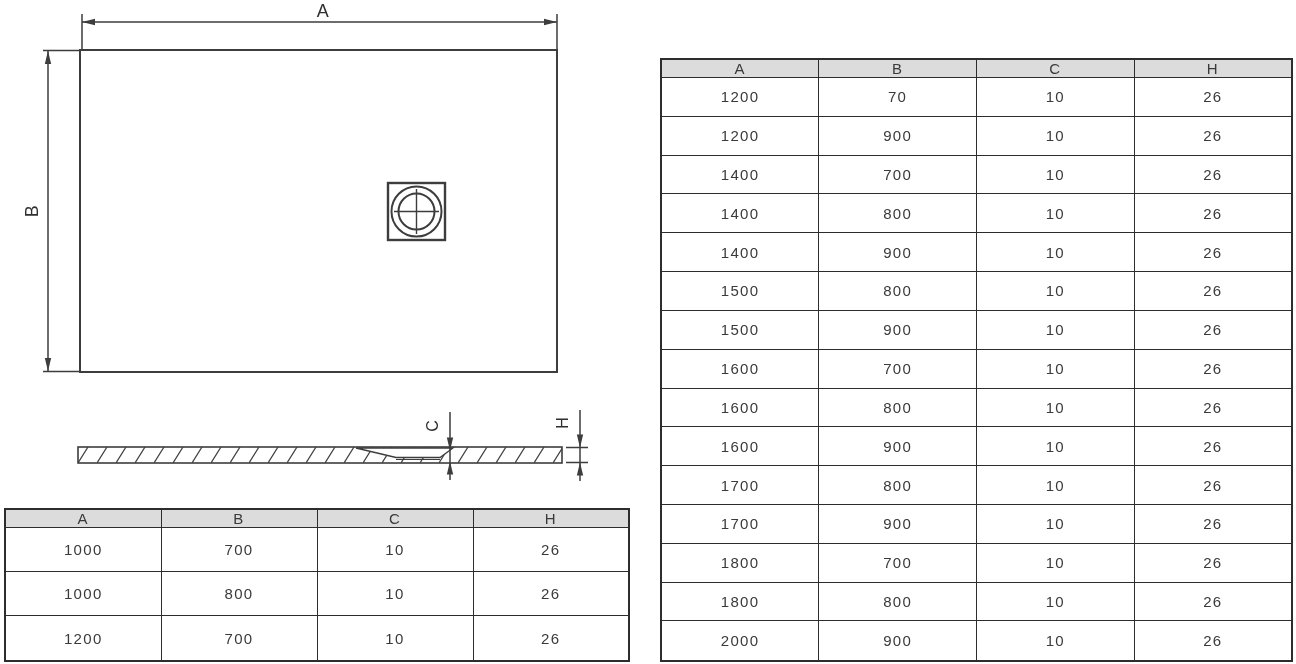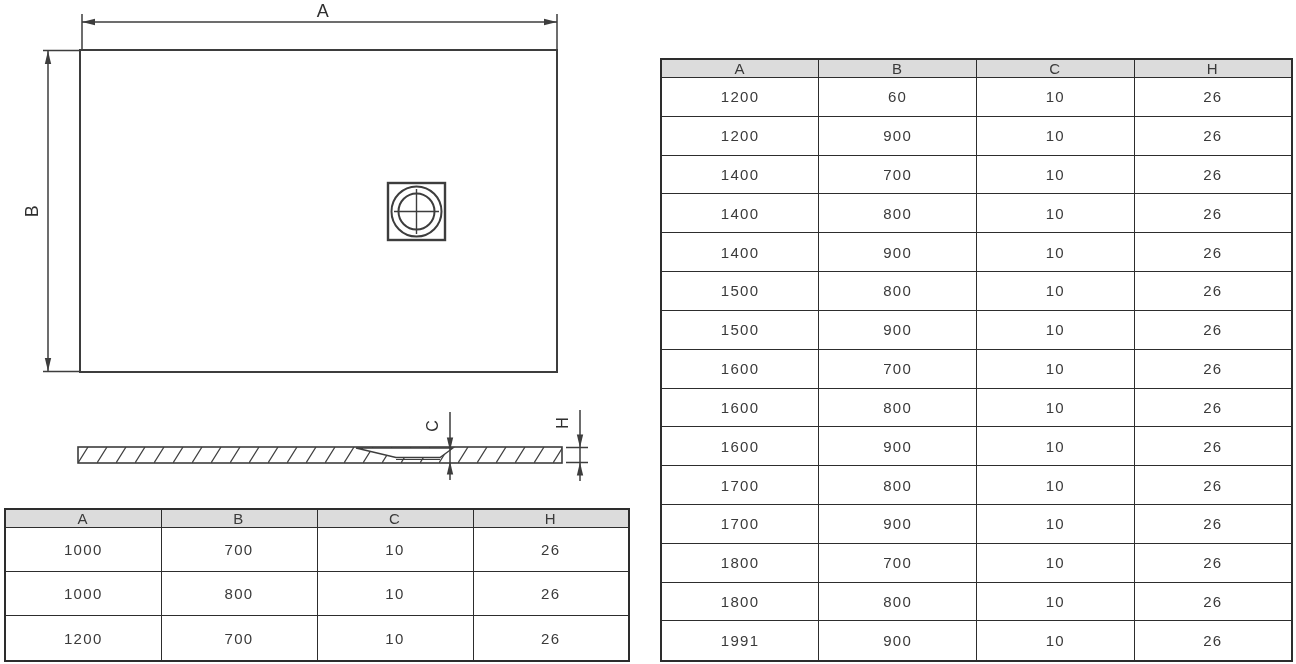--- a/index.html
+++ b/index.html
@@ -153,21 +153,21 @@
           <tr>
             <th>A</th>
             <th>B</th>
             <th>C</th>
             <th>H</th>
           </tr>
         </thead>
         <tbody>
           <tr>
             <td>1200</td>
-            <td>60</td>
+            <td>70</td>
             <td>10</td>
             <td>26</td>
           </tr>
           <tr>
             <td>1200</td>
             <td>900</td>
             <td>10</td>
             <td>26</td>
           </tr>
           <tr>
@@ -236,21 +236,21 @@
             <td>10</td>
             <td>26</td>
           </tr>
           <tr>
             <td>1800</td>
             <td>800</td>
             <td>10</td>
             <td>26</td>
           </tr>
           <tr>
-            <td>1991</td>
+            <td>2000</td>
             <td>900</td>
             <td>10</td>
             <td>26</td>
           </tr>
         </tbody>
       </table>
   </div>
 
 </div>
 

